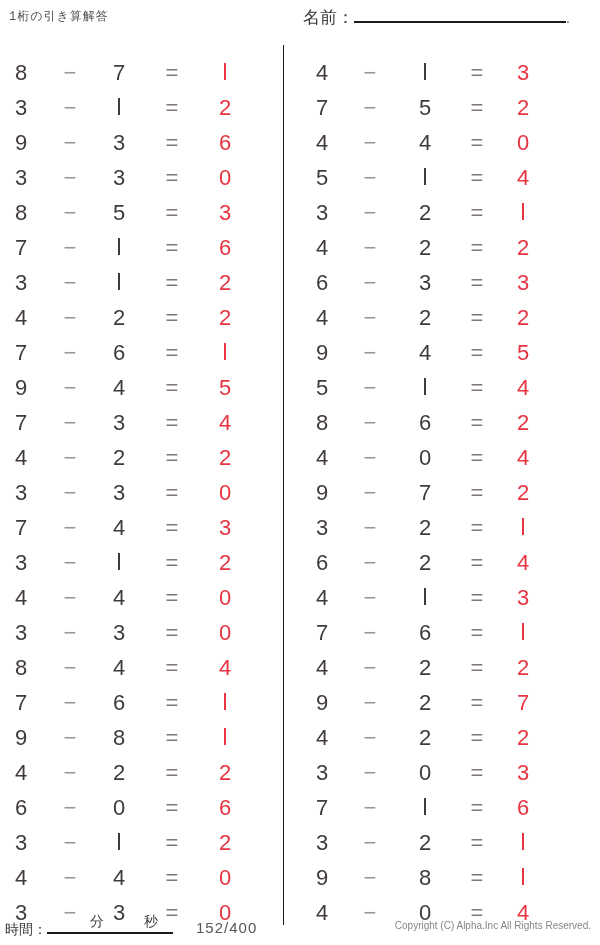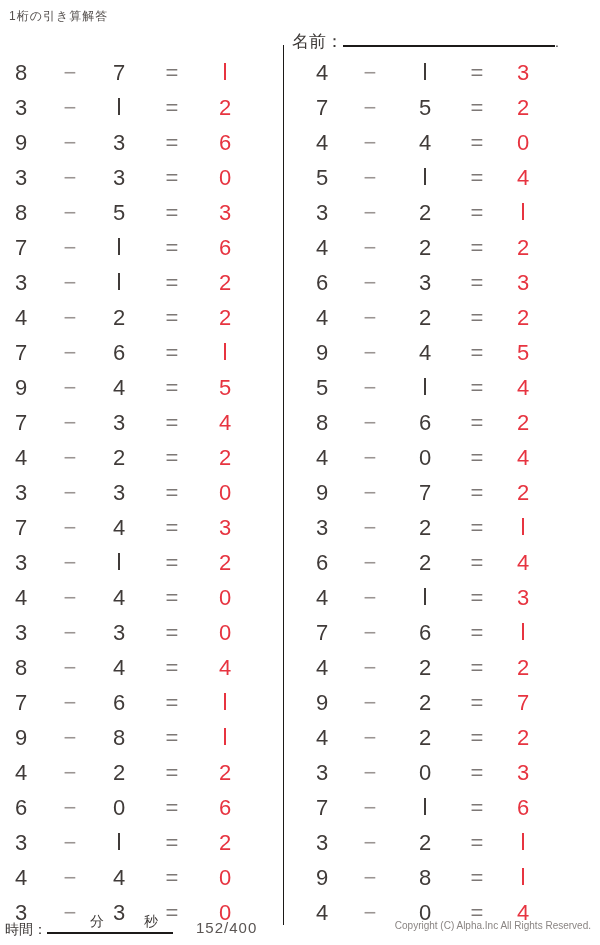--- a/index.html
+++ b/index.html
@@ -13,32 +13,31 @@
   }
 
   
   .title {
     position: absolute;
     left: 9px;
     top: 8px;
     font-size: 12px;
     letter-spacing: 1px;
     color: #55504e;
-    font-family: Liberation Sans, sans-serif;
+    font-family: Liberation Mono, monospace;
     text-align: right;
   }
   .name-area {
     position: absolute;
-    left: 292px;
+    left: 303px;
     top: 4px;
     font-size: 17px;
     color: #3c3836;
     font-family: Liberation Sans, sans-serif;
     white-space: nowrap;
-    margin-top: 24px;
   }
   .name-line {
     display: inline-block;
     width: 212px;
     height: 17px;
     border-bottom: 2px solid #1c1a19;
     vertical-align: baseline;
   }
   .name-suffix { font-size: 14px; }
 

